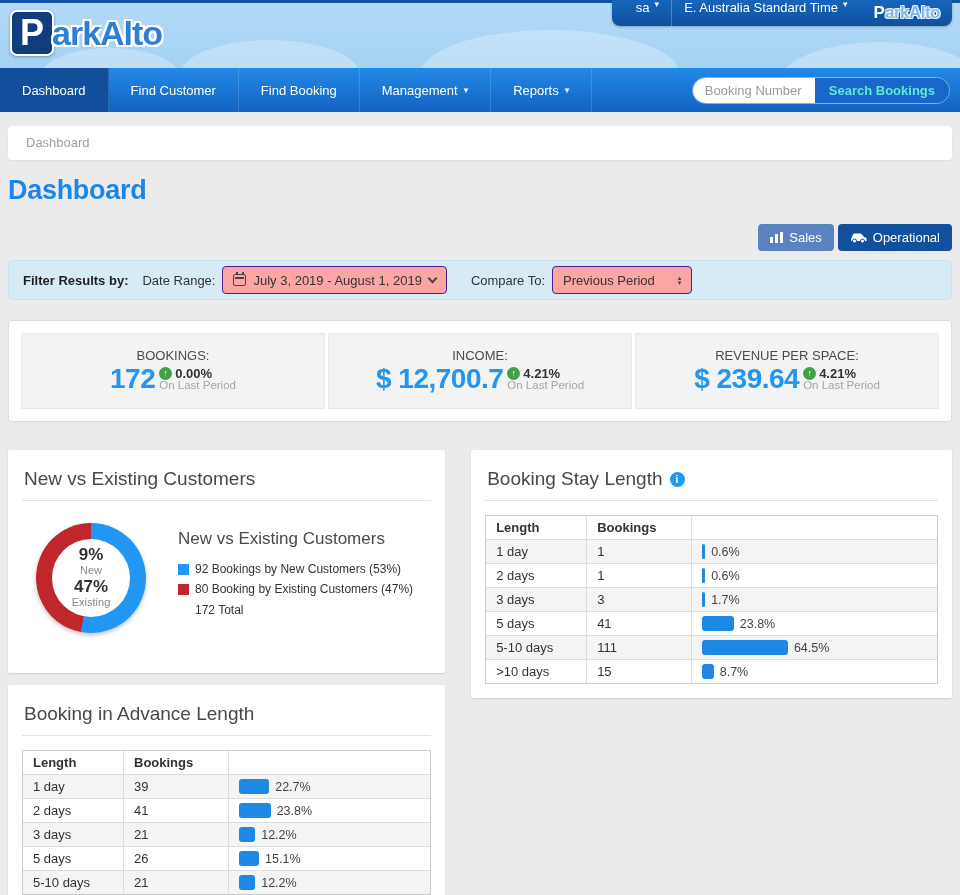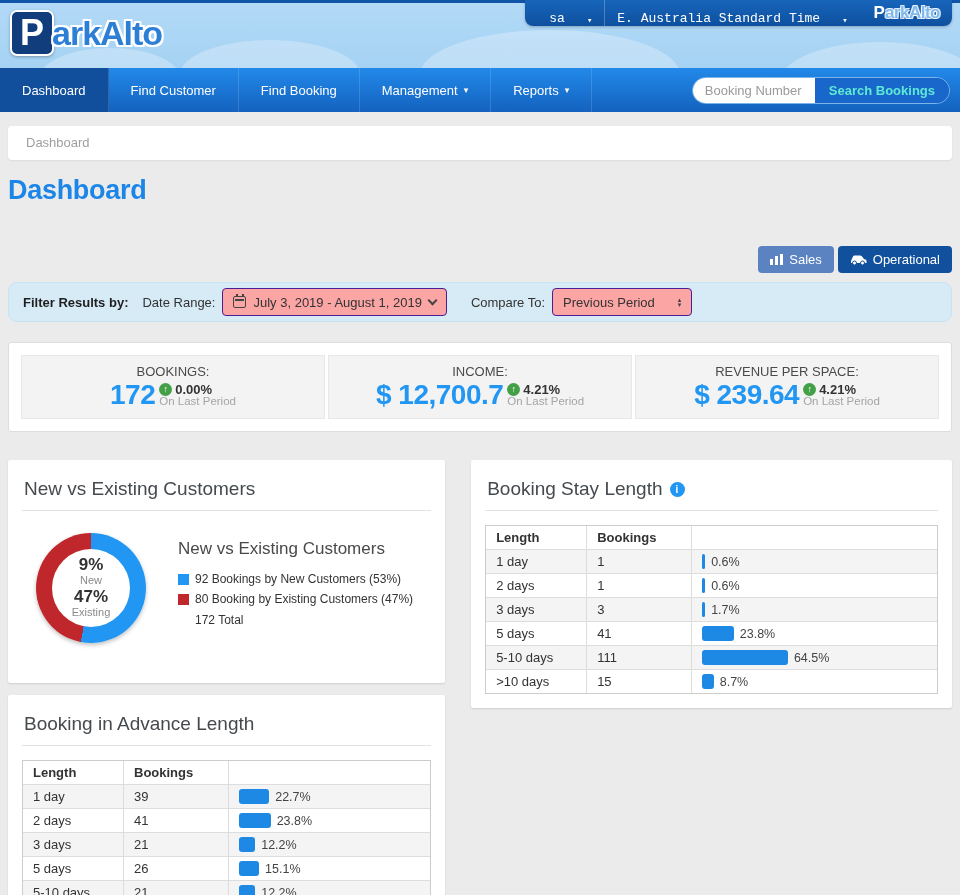--- a/index.html
+++ b/index.html
@@ -18,21 +18,21 @@
   .logo { position:absolute; left:10px; top:10px; display:flex; align-items:center; }
   .logo-sq { width:44px; height:46px; background:#123d7c; border:2px solid #fff; border-radius:7px;
     color:#fff; font-size:36px; font-weight:bold; display:flex; align-items:center; justify-content:center;
     box-shadow:0 1px 3px rgba(0,0,0,.3); }
   .logo-rest { font-size:34px; font-weight:bold; color:#2d7fd6; margin-left:-2px; letter-spacing:-1px;
     text-shadow:-2px -2px 0 #fff, 2px -2px 0 #fff, -2px 2px 0 #fff, 2px 2px 0 #fff, 0 2px 0 #fff, 0 -2px 0 #fff; }
 
   .userbar { position:absolute; top:0; right:8px; height:26px; display:flex; align-items:center;
     background:linear-gradient(#1765bb,#0e509f); border-radius:0 0 8px 8px; padding:0 12px;
     color:#fff; font-size:13px; box-shadow:0 1px 3px rgba(0,0,0,.25); }
-  .ub-item { display:flex; align-items:flex-end; gap:22px; padding:0 12px; height:100%; cursor:pointer;font-family:Liberation Mono, monospace; }
+  .ub-item { display:flex; align-items:flex-start; gap:5px; padding:0 12px; height:100%; cursor:pointer; }
   .ub-sep { border-left:1px solid rgba(255,255,255,.25); height:100%; }
   .caret { font-size:9px; line-height:1; }
   .mini-logo { display:flex; align-items:center; margin-left:14px; font-weight:bold; font-size:17px; }
   .mini-p { color:#fff; }
   .mini-rest { color:#7fb9ef; letter-spacing:-0.5px;
     text-shadow:-1px -1px 0 rgba(255,255,255,.85), 1px -1px 0 rgba(255,255,255,.85), -1px 1px 0 rgba(255,255,255,.85), 1px 1px 0 rgba(255,255,255,.85); }
 
   
   .nav { height:44px; background:linear-gradient(#2289e9,#1462bf); display:flex; align-items:stretch; }
   .nav-item { display:flex; align-items:center; gap:6px; padding:0 22px; color:#fff; font-size:13px;
@@ -45,44 +45,44 @@
   .nav-search input::placeholder { color:#9a9a9a; }
   .nav-search button { border:none; height:100%; background:#1a67cc; color:#5eead4; font-weight:bold;
     font-size:13px; padding:0 14px; cursor:pointer; font-family:"Liberation Sans", sans-serif; }
 
   
   .wrap { padding:0 8px; }
   .breadcrumb { margin-top:14px; background:#fff; border-radius:4px; height:34px; line-height:34px;
     padding:0 18px; color:#9f9f9f; font-size:13px; box-shadow:0 1px 2px rgba(0,0,0,.07); }
   h1.page-title { margin-top:15px; color:#1c86e8; font-size:27px; font-weight:bold; letter-spacing:-0.3px; }
 
-  .toggle-row { margin-top:40px; display:flex; justify-content:flex-end; gap:4px; }
+  .toggle-row { margin-top:18px; display:flex; justify-content:flex-end; gap:4px; }
   .toggle-btn { display:flex; align-items:center; gap:6px; height:27px; padding:0 12px; border:none;
     border-radius:4px; color:#fff; font-size:13px; cursor:pointer; font-family:"Liberation Sans", sans-serif; }
   .toggle-btn.sales { background:#5b82c1; }
   .toggle-btn.oper { background:#11509d; }
 
-  .filterbar { margin-top:9px; background:#d7ebf7; border:1px solid #c9e2f2; border-radius:9px; height:40px;
+  .filterbar { margin-top:9px; background:#d7ebf7; border:1px solid #c9e2f2; border-radius:4px; height:40px;
     display:flex; align-items:center; padding:0 14px; font-size:13px; color:#333; }
   .filterbar .flabel { font-weight:bold; color:#1f1f1f; margin-right:14px; }
   .ctrl { background:#fca5a5; border:1px solid #4c1d95; border-radius:4px; height:28px; display:flex;
     align-items:center; gap:7px; padding:0 10px; margin-left:7px; cursor:pointer; color:#333; }
   .chev { width:7px; height:7px; border-right:2px solid #444; border-bottom:2px solid #444;
     transform:rotate(45deg); margin-top:-4px; }
   .cal { position:relative; width:13px; height:12px; border:1.5px solid #444; border-radius:2px; }
   .cal::before { content:""; position:absolute; left:1px; right:1px; top:2px; height:1.5px; background:#444; }
   .cal::after { content:""; position:absolute; top:-3px; left:2px; width:2px; height:3px; background:#444;
     box-shadow:6px 0 0 #444; }
   .spinner { display:flex; flex-direction:column; line-height:5px; font-size:7px; color:#444; margin-left:16px; }
   .compare-label { margin-left:24px; }
 
   
   .stats { margin-top:20px; background:#fff; border:1px solid #ddd; border-radius:3px; padding:12px;
     display:flex; gap:3px; }
-  .stat-box { flex:1; background:#f3f3f3; border:1px solid #e8e8e8; height:64px; display:flex;
+  .stat-box { flex:1; background:#f3f3f3; border:1px solid #e8e8e8; height:76px; display:flex;
     flex-direction:column; align-items:center; justify-content:center; }
   .stat-label { font-size:13px; color:#4a4a4a; margin-bottom:1px; }
   .stat-row { display:flex; align-items:flex-start; }
   .stat-value { font-size:28px; font-weight:bold; color:#2196f3; line-height:30px; letter-spacing:-0.5px; }
   .stat-change { margin-left:4px; margin-top:2px; }
   .change-top { display:flex; align-items:center; gap:3px; font-size:13px; font-weight:bold; color:#333; }
   .up-icon { width:13px; height:13px; background:#43a047; color:#fff; border-radius:50%; font-size:9px;
     line-height:13px; text-align:center; display:inline-block; font-weight:bold; }
   .change-period { font-size:11.5px; color:#a5a5a5; margin-top:-2px; }
 

